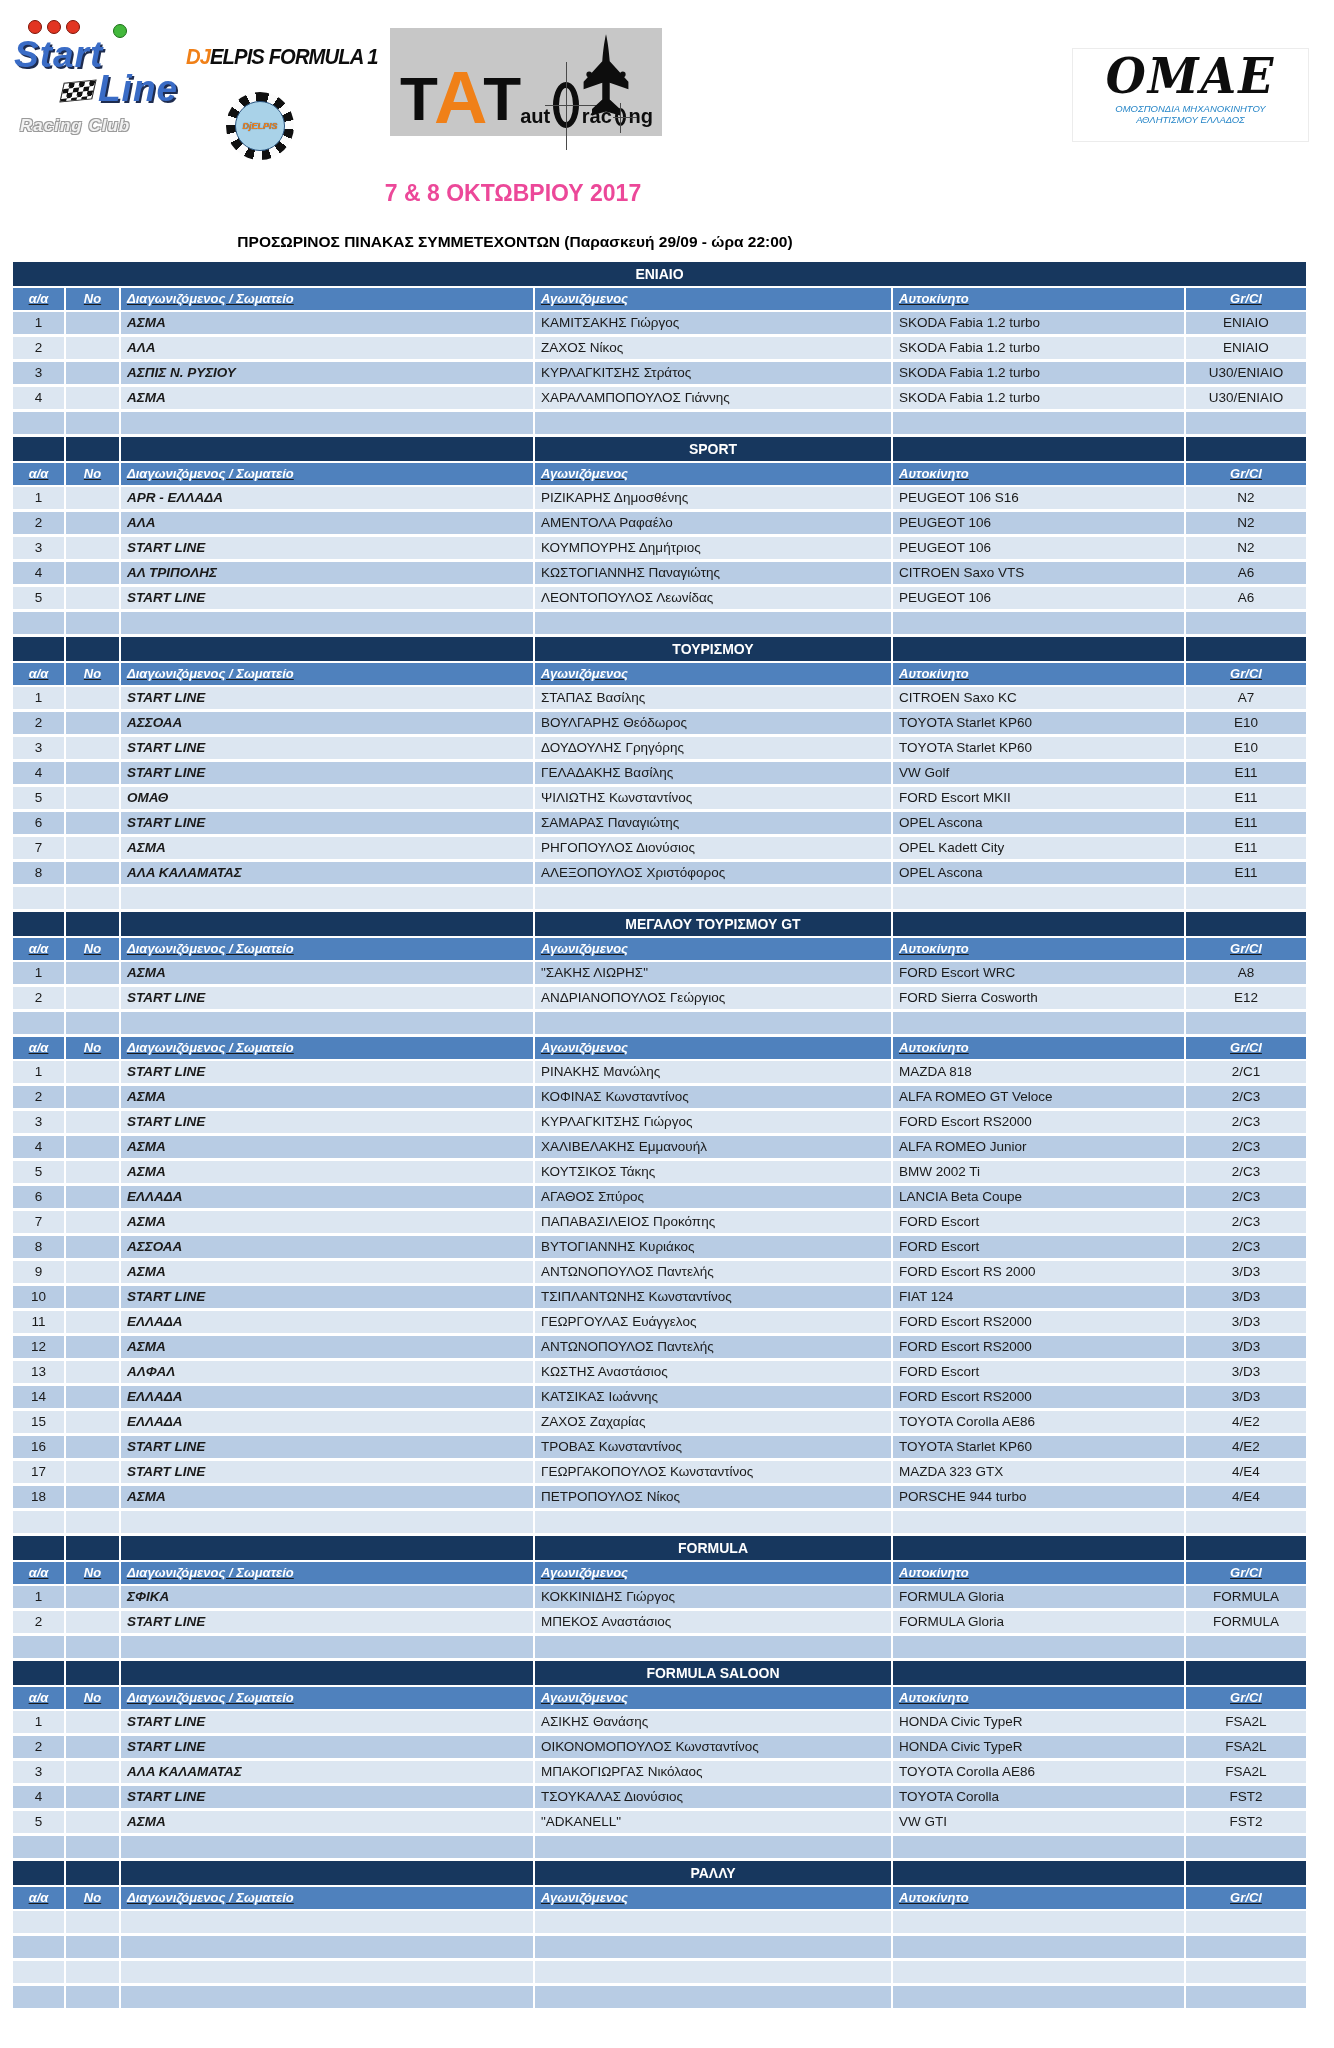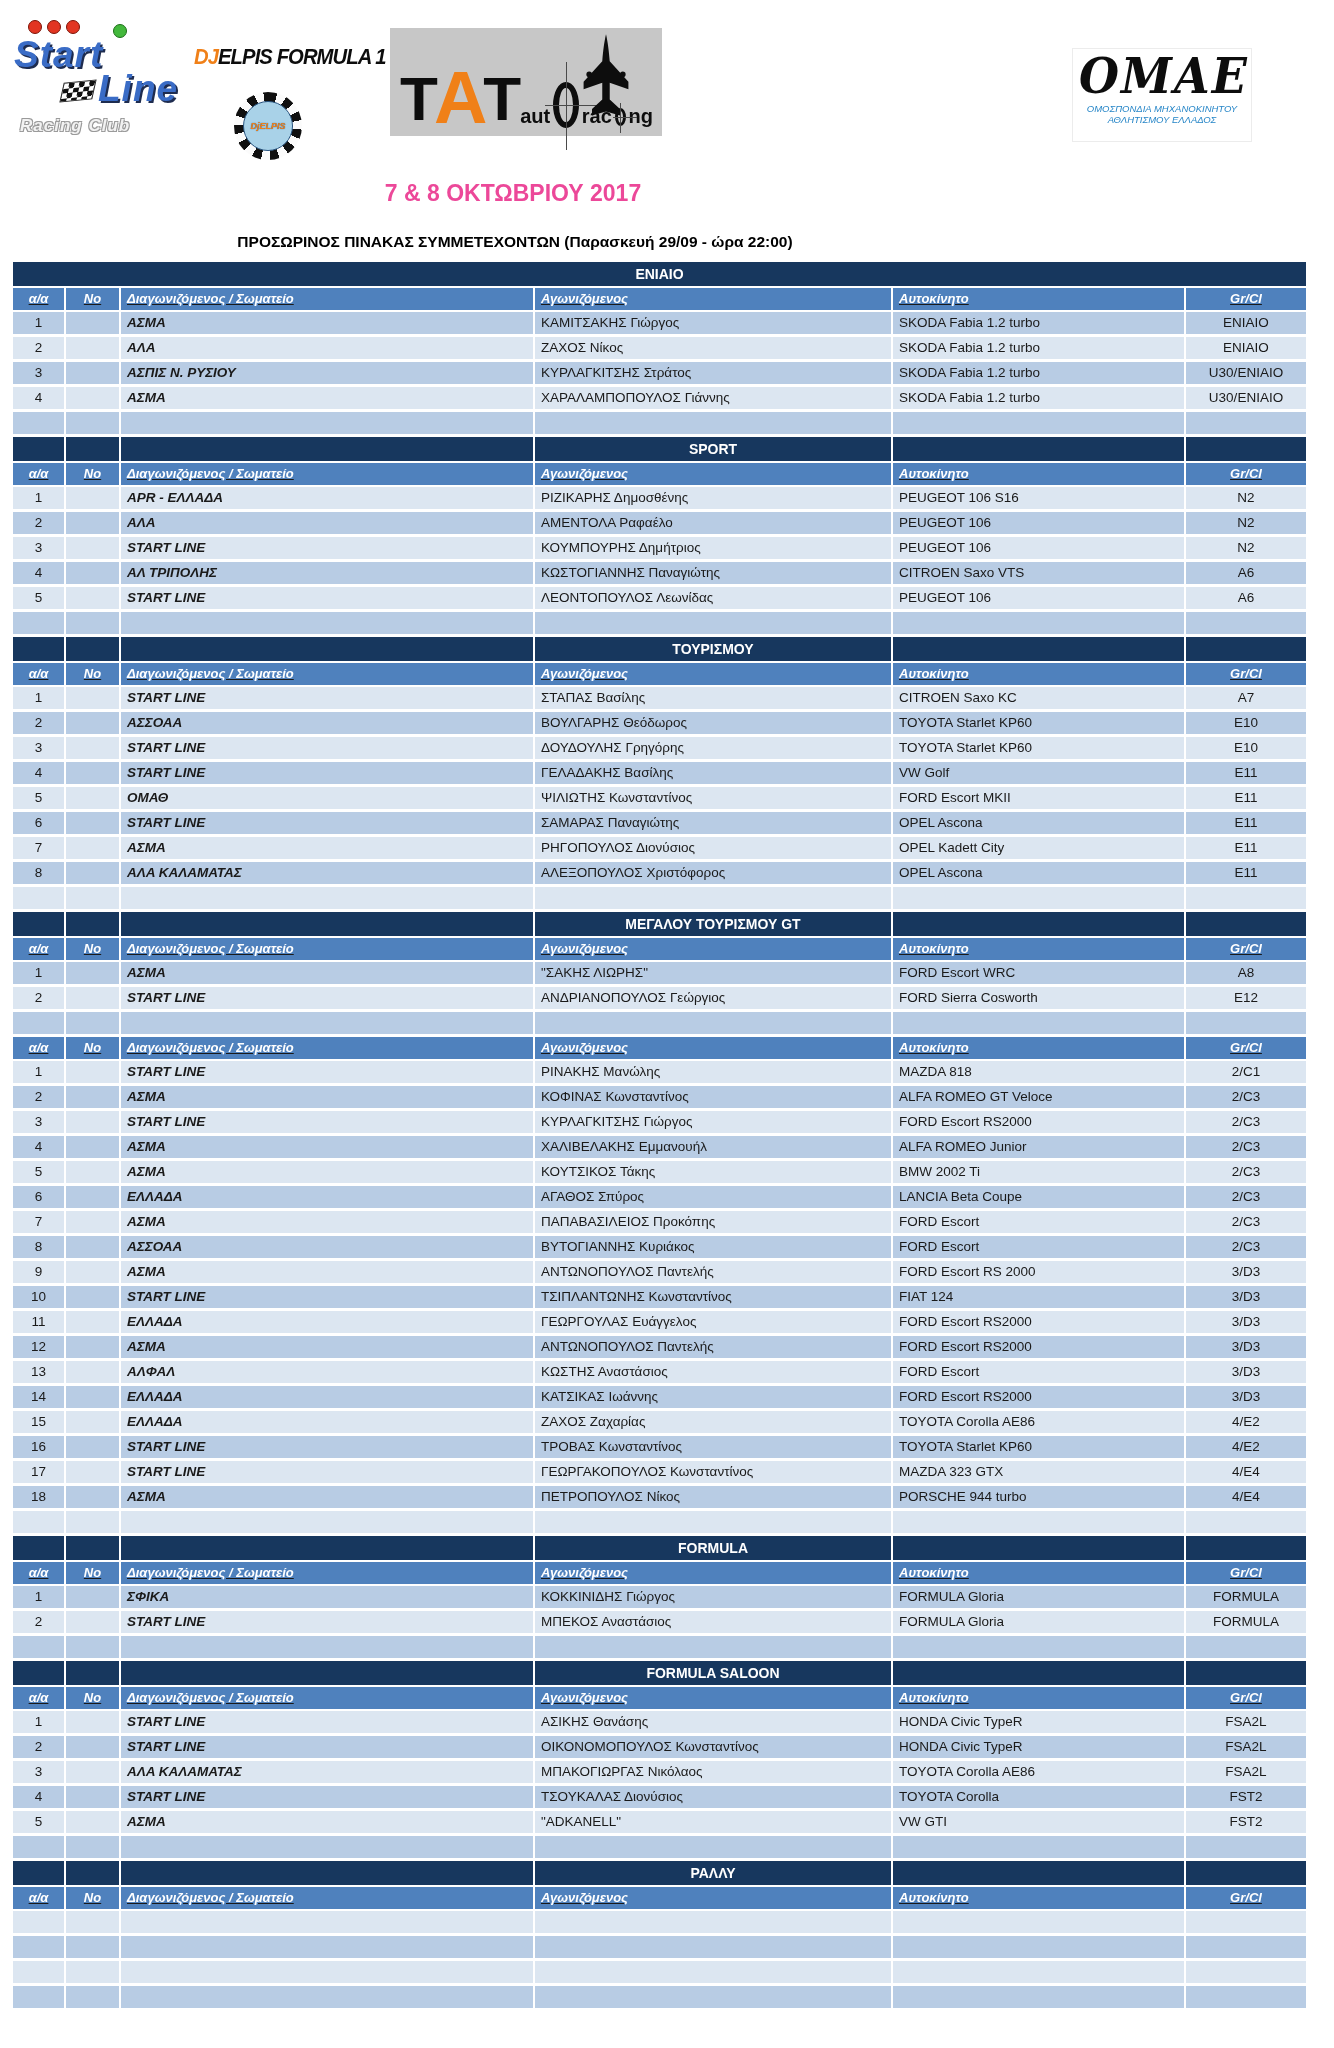--- a/index.html
+++ b/index.html
@@ -14,21 +14,21 @@
   .sl-dot.red{background:#e23522;border:1px solid #7d1408;}
   .sl-dot.green{background:#43b83c;border:1px solid #1c6f18;margin-left:28px;margin-top:4px;}
   .sl-word{font-style:italic;font-weight:bold;font-size:37px;line-height:34px;color:var(--logo-blue);
     text-shadow:2px 2px 0 #1e2c4f,-1px -1px 0 #ffffff;letter-spacing:1px;}
   .sl-word.w2{margin-left:48px;}
   .sl-flag{display:inline-block;width:30px;height:18px;margin-right:4px;vertical-align:middle;
     background:repeating-conic-gradient(#111 0% 25%, #fff 0% 50%);background-size:10px 10px;
     transform:skewX(-18deg) rotate(-6deg);border:1px solid #222;}
   .sl-club{margin-top:10px;margin-left:6px;font-style:italic;font-weight:bold;font-size:17px;letter-spacing:1px;
     color:#f2f2f2;text-shadow:-1px -1px 0 #9a9a9a,1px -1px 0 #9a9a9a,-1px 1px 0 #9a9a9a,1px 1px 0 #9a9a9a;}
-  #logo-djelpis{position:absolute;left:194px;top:44px;width:150px;height:150px;}
+  #logo-djelpis{position:absolute;left:186px;top:44px;width:150px;height:150px;}
   .dj-line{font-style:italic;font-weight:bold;font-size:22px;letter-spacing:-1px;transform:scaleX(.92);transform-origin:left;white-space:nowrap;}
   .dj-orange{color:var(--accent-orange);}
   .dj-black{color:#0d0d0d;}
   .dj-badge{position:absolute;left:40px;top:48px;width:68px;height:68px;border-radius:50%;
     background:repeating-conic-gradient(#101010 0deg 16deg,#fbfbfb 16deg 32deg);
     display:flex;align-items:center;justify-content:center;}
   .dj-badge-inner{width:48px;height:48px;border-radius:50%;background:#a9d2e8;border:1px solid #27527e;
     display:flex;align-items:center;justify-content:center;font-weight:bold;font-style:italic;font-size:9px;color:var(--accent-orange);
     text-shadow:0 0 1px #143c66;}
   #logo-tatoi{position:absolute;left:390px;top:28px;width:272px;height:108px;background:#c7c7c7;
@@ -36,21 +36,21 @@
   .tt-big{font-weight:bold;font-size:62px;line-height:54px;color:#0d0d0d;font-family:"Liberation Sans",sans-serif;letter-spacing:-2px;}
   .tt-a{color:var(--accent-orange);font-size:74px;line-height:56px;margin:0 -2px;}
   .tt-small{font-weight:bold;font-size:20px;line-height:20px;color:#0d0d0d;margin:0 1px;}
   .tt-cross{position:relative;display:inline-block;width:34px;height:34px;border:6px solid #0d0d0d;border-radius:50%;margin:0 2px -2px 2px;}
   .tt-cross:before{content:"";position:absolute;left:50%;top:-26px;width:1px;height:88px;background:#4a4a4a;}
   .tt-cross:after{content:"";position:absolute;top:50%;left:-14px;height:1px;width:62px;background:#4a4a4a;}
   .tt-cross.mini{width:12px;height:12px;border-width:3px;margin-bottom:0;}
   .tt-cross.mini:before{top:-8px;height:30px;}
   .tt-cross.mini:after{left:-5px;width:24px;}
   .tt-jet{position:absolute;right:28px;top:4px;}
-  #logo-omae{position:absolute;left:1072px;top:48px;width:180px;height:94px;border:1px solid #ececec;padding:4px 6px;box-sizing:border-box;text-align:center;}
+  #logo-omae{position:absolute;left:1072px;top:48px;width:237px;height:94px;border:1px solid #ececec;padding:4px 6px;box-sizing:border-box;text-align:center;}
   .om-name{font-family:"DejaVu Serif","Liberation Serif",serif;font-style:italic;font-weight:bold;font-size:46px;line-height:46px;color:#0d0d0d;letter-spacing:2px;transform:scaleY(1.05);}
   .om-sub{margin-top:4px;font-weight:normal;font-style:italic;font-size:9.5px;line-height:11px;color:var(--omae-blue);}
   #event-dates{position:absolute;left:0;top:180px;width:1010px;text-align:center;font-weight:bold;font-size:23px;color:#ec4899;margin-left:8px;}
   #doc-subtitle{position:absolute;left:0;top:233px;width:1030px;text-align:center;font-weight:bold;font-size:15.5px;color:#000;}
   
   #entry-table{position:absolute;left:13px;top:262px;width:1293px;}
   .band,.colhead,.row{display:grid;grid-template-columns:51px 53px 412px 356px 291px 120px;column-gap:2px;}
   .band{height:24px;margin-bottom:2px;position:relative;}
   .band > div{background:var(--navy);height:24px;}
   .band .merged{grid-column:1 / span 4;}

